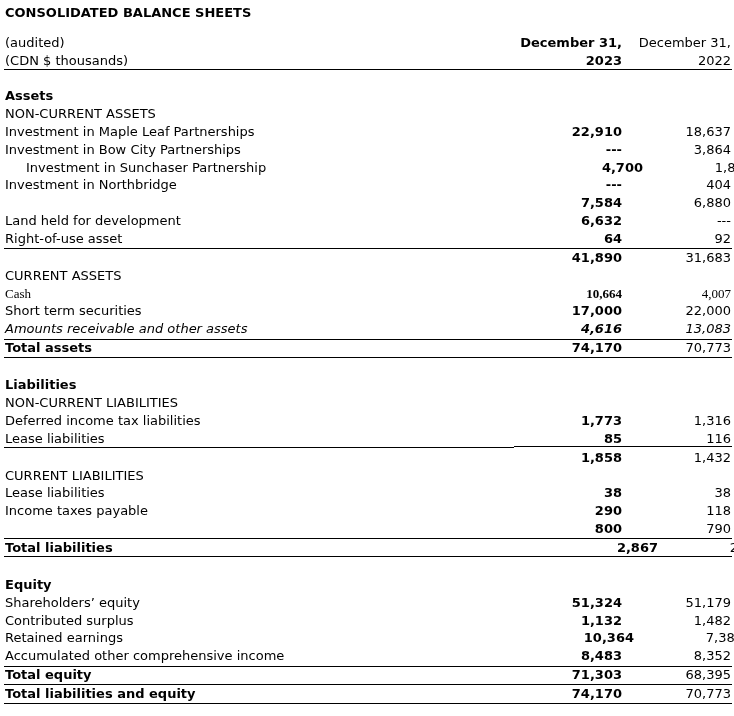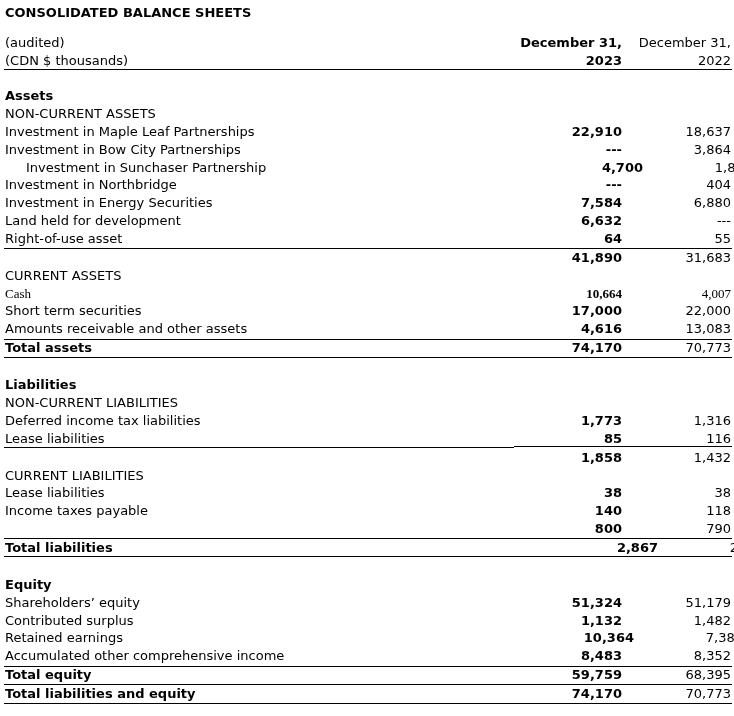--- a/index.html
+++ b/index.html
@@ -55,33 +55,32 @@
       <span class="label">Investment in Sunchaser Partnership</span>
       <span class="c1">4,700</span>
       <span class="c2">1,806</span>
     </div>
     <div class="row" style="top: 176px;">
       <span class="label">Investment in Northbridge</span>
       <span class="c1">---</span>
       <span class="c2">404</span>
     </div>
     <div class="row" style="top: 194px;">
-      <span class="label">Investment in Energy Securities</span>
       <span class="c1">7,584</span>
       <span class="c2">6,880</span>
     </div>
     <div class="row" style="top: 212px;">
       <span class="label">Land held for development</span>
       <span class="c1">6,632</span>
       <span class="c2">---</span>
     </div>
     <div class="row" style="top: 230px;">
       <span class="label">Right-of-use asset</span>
       <span class="c1">64</span>
-      <span class="c2">55</span>
+      <span class="c2">92</span>
     </div>
     <div class="row" style="top: 249px;">
       <span class="label"></span>
       <span class="c1">41,890</span>
       <span class="c2">31,683</span>
     </div>
     <div class="row" style="top: 267px;">
       <span class="label">CURRENT ASSETS</span>
       <span class="c1"></span>
       <span class="c2"></span>
@@ -89,21 +88,21 @@
     <div class="row" style="top: 285px; font-family: Liberation Serif, serif;">
       <span class="label">Cash</span>
       <span class="c1">10,664</span>
       <span class="c2">4,007</span>
     </div>
     <div class="row" style="top: 302px;">
       <span class="label">Short term securities</span>
       <span class="c1">17,000</span>
       <span class="c2">22,000</span>
     </div>
-    <div class="row" style="top: 320px;">
+    <div class="row" style="top: 320px; font-style: italic;">
       <span class="label">Amounts receivable and other assets</span>
       <span class="c1">4,616</span>
       <span class="c2">13,083</span>
     </div>
     <div class="row" style="top: 339px;">
       <span class="label bold">Total assets</span>
       <span class="c1">74,170</span>
       <span class="c2">70,773</span>
     </div>
     <div class="row" style="top: 376px;">
@@ -136,21 +135,21 @@
       <span class="c1"></span>
       <span class="c2"></span>
     </div>
     <div class="row" style="top: 484px;">
       <span class="label">Lease liabilities</span>
       <span class="c1">38</span>
       <span class="c2">38</span>
     </div>
     <div class="row" style="top: 502px;">
       <span class="label">Income taxes payable</span>
-      <span class="c1">140</span>
+      <span class="c1">290</span>
       <span class="c2">118</span>
     </div>
     <div class="row" style="top: 520px;">
       <span class="c1">800</span>
       <span class="c2">790</span>
     </div>
     <div class="row" style="top: 539px; padding-left: 36px;">
       <span class="label bold">Total liabilities</span>
       <span class="c1">2,867</span>
       <span class="c2">2,378</span>
@@ -175,21 +174,21 @@
       <span class="c1">10,364</span>
       <span class="c2">7,382</span>
     </div>
     <div class="row" style="top: 647px;">
       <span class="label">Accumulated other comprehensive income</span>
       <span class="c1">8,483</span>
       <span class="c2">8,352</span>
     </div>
     <div class="row" style="top: 666px;">
       <span class="label bold">Total equity</span>
-      <span class="c1">59,759</span>
+      <span class="c1">71,303</span>
       <span class="c2">68,395</span>
     </div>
     <div class="row" style="top: 685px;">
       <span class="label bold">Total liabilities and equity</span>
       <span class="c1">74,170</span>
       <span class="c2">70,773</span>
     </div>
   </div>
 
 <div class="hr" style="top:248px; left:4px; width:728px;"></div>

